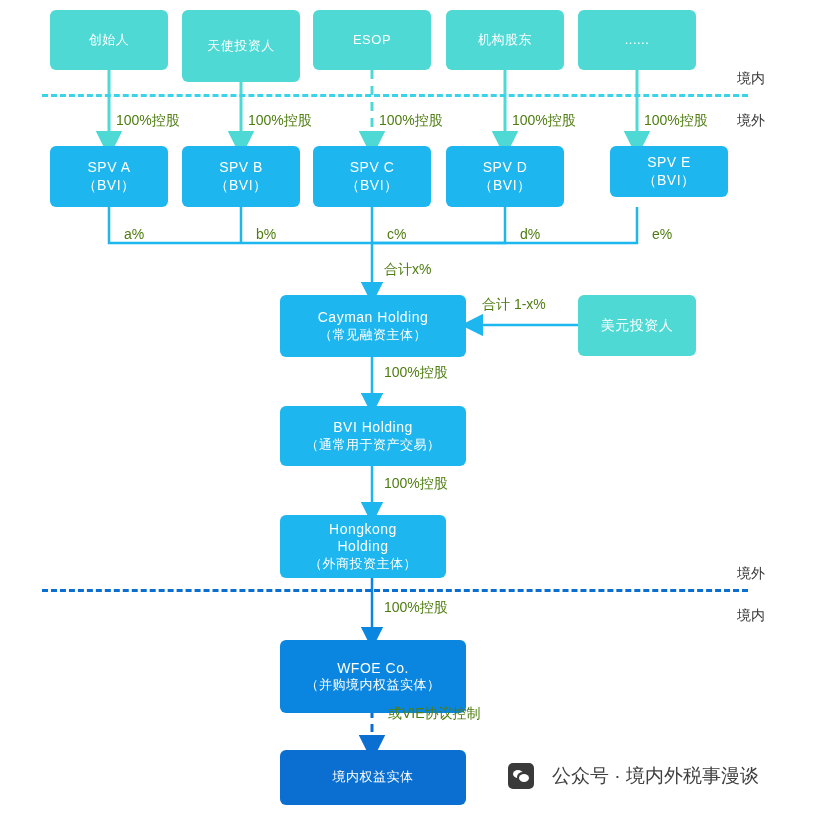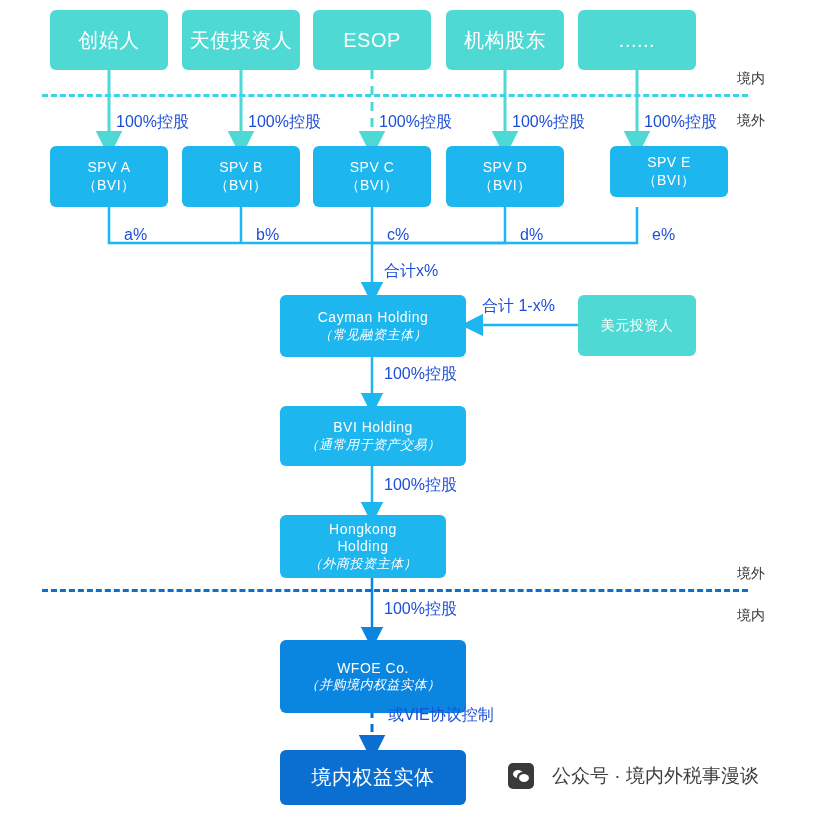--- a/index.html
+++ b/index.html
@@ -25,28 +25,28 @@
     line-height: 1.25;
     letter-spacing: 0.5px;
   }
   .node span { display:block; white-space: nowrap; }
 
   .teal { background: #4ed9d4; }
   .cyan { background: #1eb6ef; }
   .blue { background: #0a86e0; }
   .deep { background: #0a6fd0; }
 
-  .f15 { font-size: 20px; }
+  .f15 { font-size: 13px; }
   .f14 { font-size: 14px; }
-  .f13 { font-size: 13px; font-style: italic; }
+  .f13 { font-size: 13px; }
 
   .label {
     position: absolute;
-    font-size: 16px;
-    color: #1d4ed8;
+    font-size: 14px;
+    color: #4d7c0f;
     white-space: nowrap;
   }
 
   .sidelabel {
     position: absolute;
     font-size: 14px;
     color: #3a3a3a;
     white-space: nowrap;
   }
 
@@ -140,21 +140,21 @@
   <div class="dashline dark" style="left:42px; top:589px; width:706px;"></div>
 
   <div class="sidelabel" style="left:737px; top:70px;">境内</div>
   <div class="sidelabel" style="left:737px; top:112px;">境外</div>
   <div class="sidelabel" style="left:737px; top:565px;">境外</div>
   <div class="sidelabel" style="left:737px; top:607px;">境内</div>
 
   <div class="node teal f15" style="left:50px; top:10px; width:118px; height:60px;">
     <span>创始人</span>
   </div>
-  <div class="node teal f15" style="left:182px; top:10px; width:118px; height:60px;">
+  <div class="node teal f15" style="left:182px; top:10px; width:118px; height:72px;">
     <span>天使投资人</span>
   </div>
   <div class="node teal f15" style="left:313px; top:10px; width:118px; height:60px;">
     <span>ESOP</span>
   </div>
   <div class="node teal f15" style="left:446px; top:10px; width:118px; height:60px;">
     <span>机构股东</span>
   </div>
   <div class="node teal f15" style="left:578px; top:10px; width:118px; height:60px;">
     <span>......</span>

